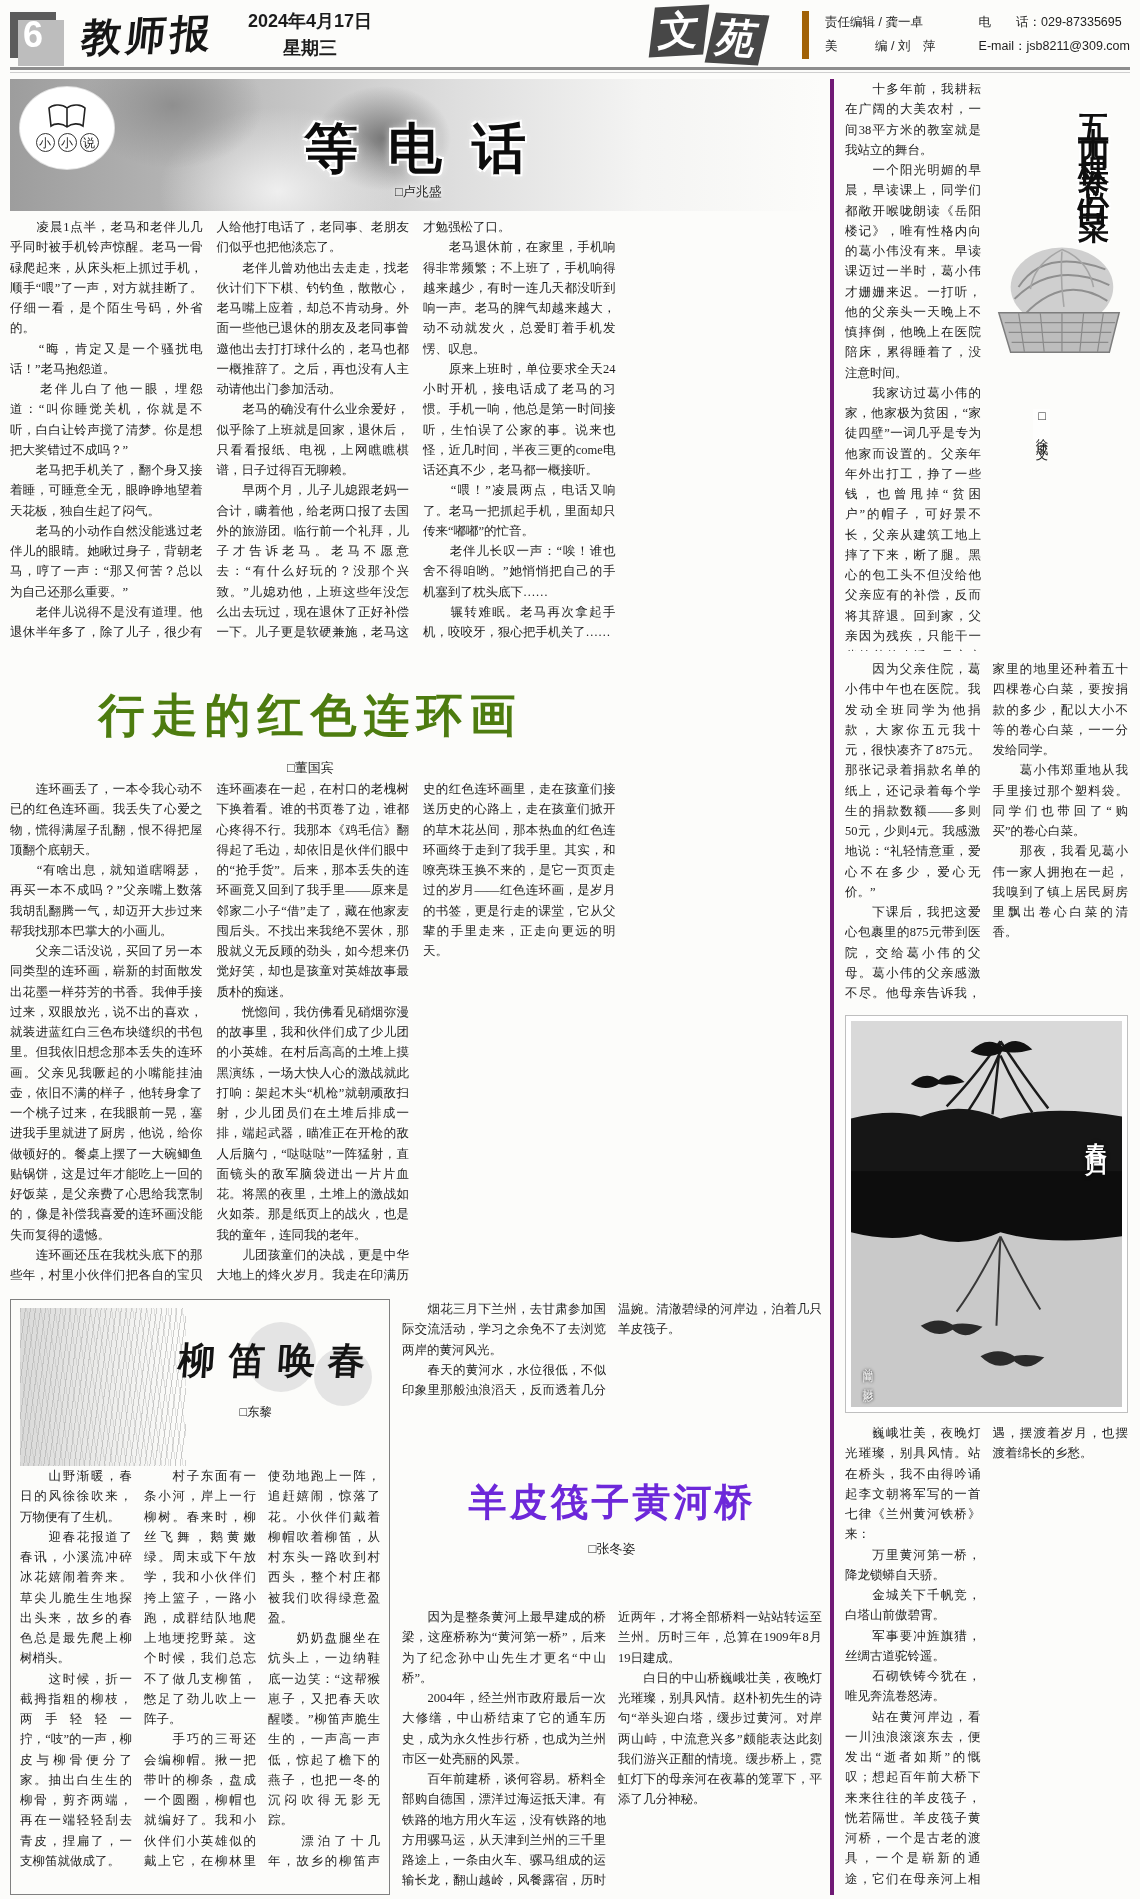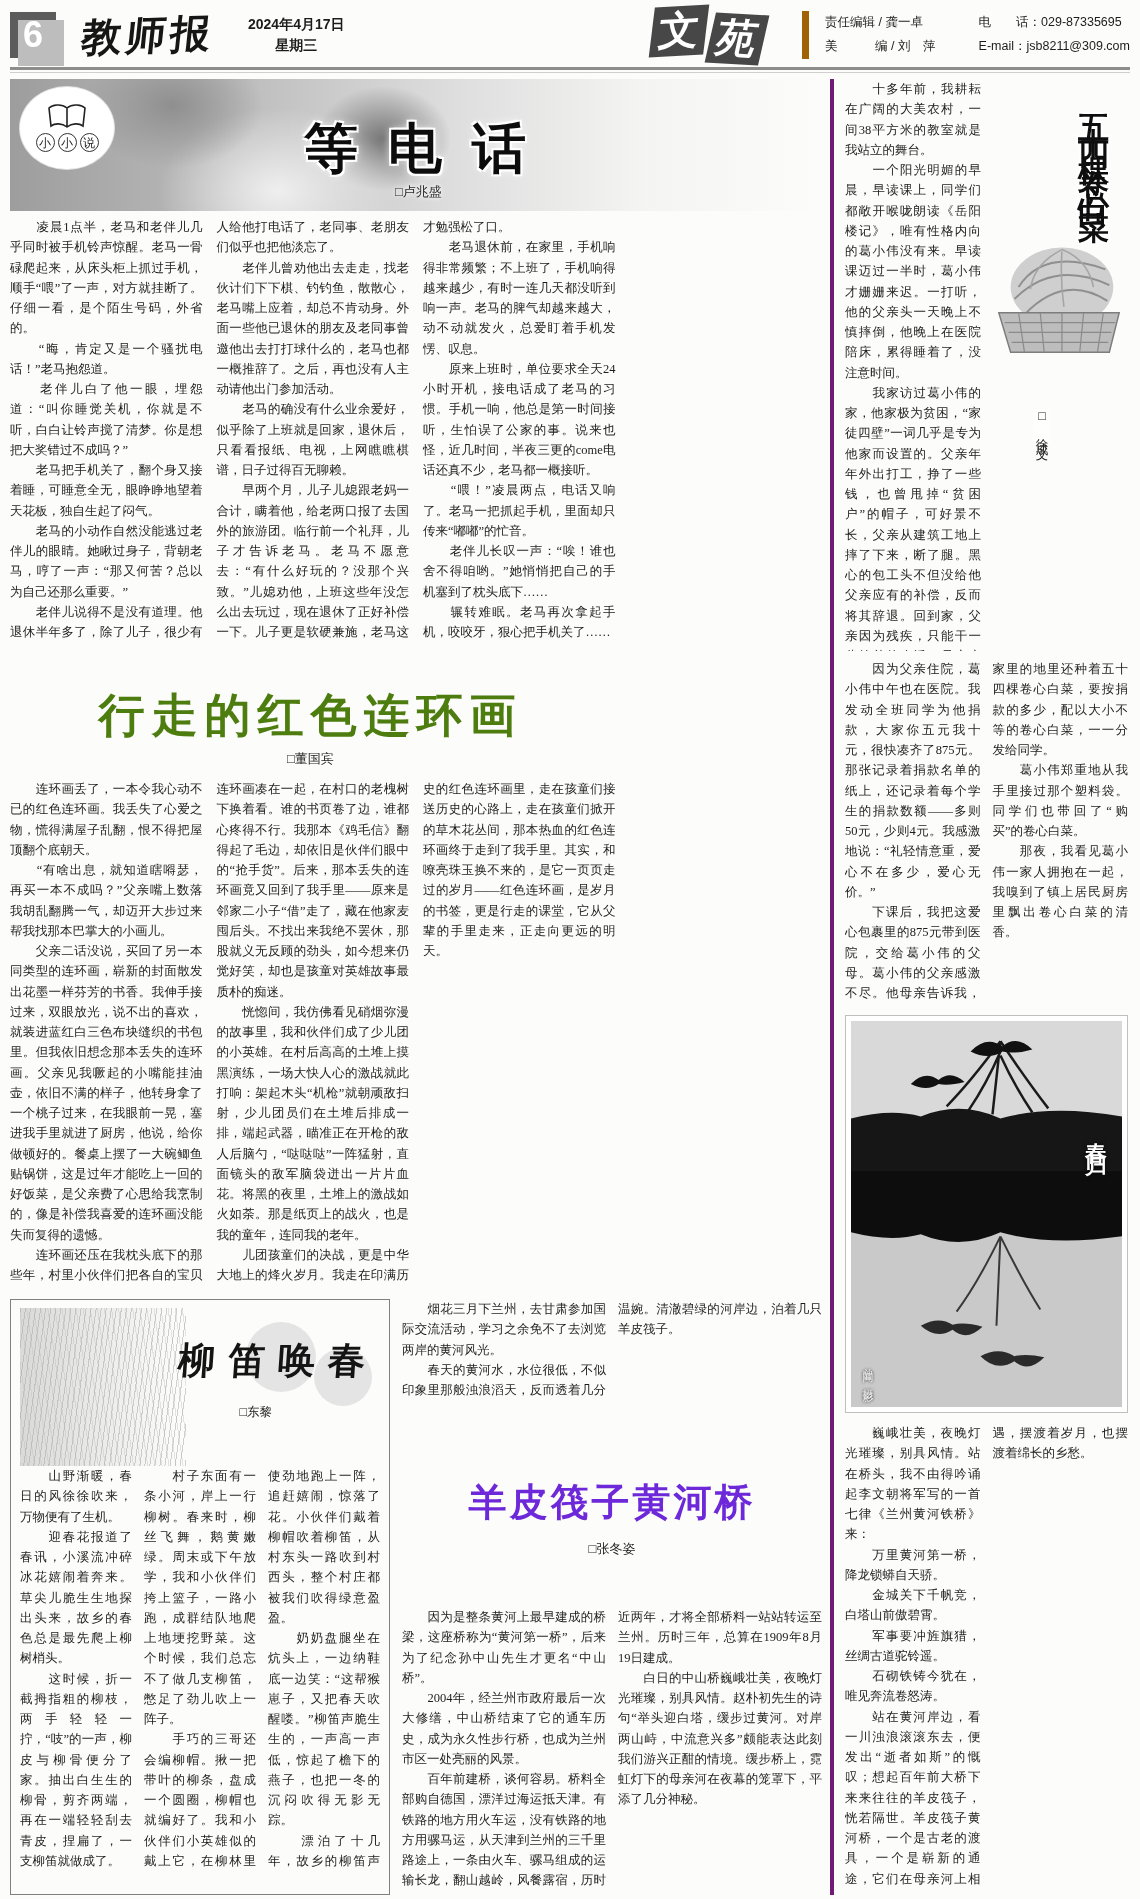--- a/index.html
+++ b/index.html
@@ -21,21 +21,21 @@
   .page-num-box::after {
     content:""; position:absolute; left:8px; top:8px; width:46px; height:46px;
     background:#bdbdbd; z-index:-1;
   }
   .masthead {
     margin-left:26px; font-size:40px; font-weight:bold; color:#161616;
     font-family:"Liberation Serif","DejaVu Serif",serif;
     transform:skewX(-8deg) rotate(-2deg); letter-spacing:4px;
   }
   .dateblock {
-    margin-left:34px; text-align:center; font-size:14px; font-weight:bold; line-height:1.5;
+    margin-left:34px; text-align:center; font-size:18px; font-weight:bold; line-height:1.5;
     font-family:"Liberation Sans","DejaVu Sans",sans-serif;
   }
   .section-title { margin-left:auto; margin-right:26px; position:relative; width:120px; height:58px; }
   .section-char {
     position:absolute; width:54px; height:50px; background:#474747; color:#fff;
     font-size:40px; font-weight:bold; line-height:50px; text-align:center;
     font-family:"Liberation Serif","DejaVu Serif",serif;
     transform:skewX(-10deg) rotate(-3deg);
   }
   .section-char.c1 { left:0; top:0; }
@@ -92,21 +92,21 @@
   .deng-byline { position:absolute; left:385px; top:104px; font-size:13px; color:#2a2a2a;
     text-shadow:0 0 4px #fff, 0 0 6px #fff; }
   .deng-body { height:442px; margin-top:6px; }
 
   
   .comic-head { height:112px; margin-top:8px; text-align:center; width:74%; }
   .comic-title {
     font-family:"Liberation Sans","DejaVu Sans",sans-serif; font-weight:900;
     font-size:46px; letter-spacing:7px; color:#4d7c0f; padding-top:18px;
   }
-  .comic-byline { font-size:13px; margin-top:3px; }
+  .comic-byline { font-size:13px; margin-top:12px; }
   .comic-body { height:512px; }
 
   
   .bottom-row { display:flex; gap:12px; margin-top:8px; height:596px; }
 
   .liudi-box { width:380px; border:1px solid #808080; padding:8px 9px; display:flex; flex-direction:column; }
   .liudi-head { position:relative; height:158px; overflow:hidden; }
   .willow-bg {
     position:absolute; left:0; top:0; width:46%; height:100%; opacity:.55;
     background:

